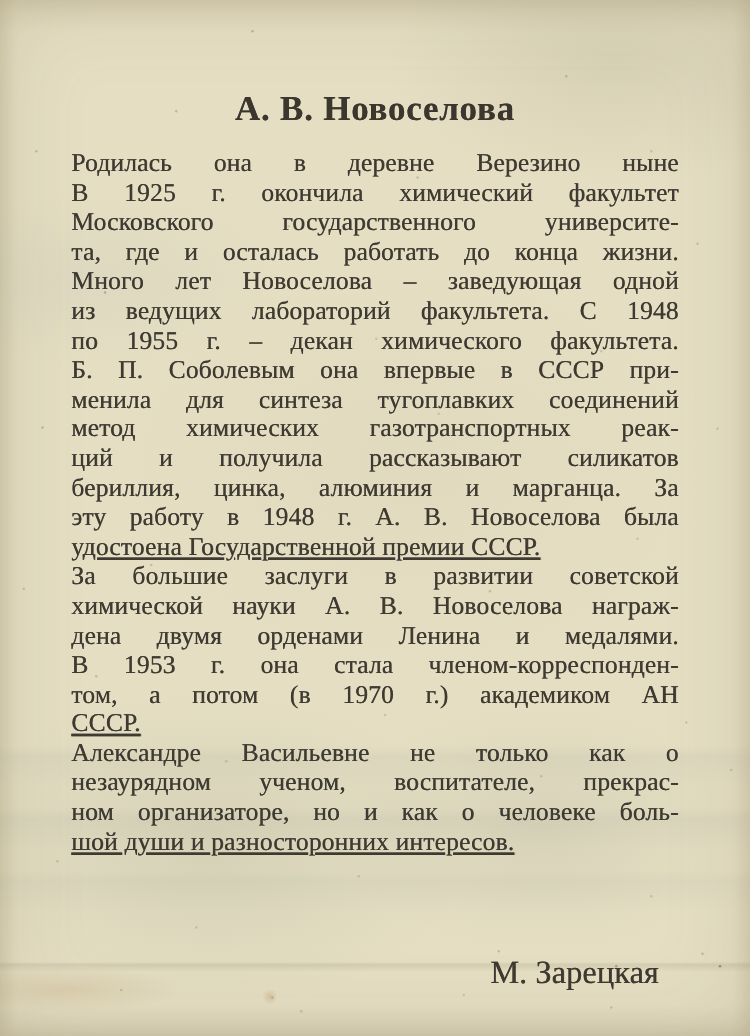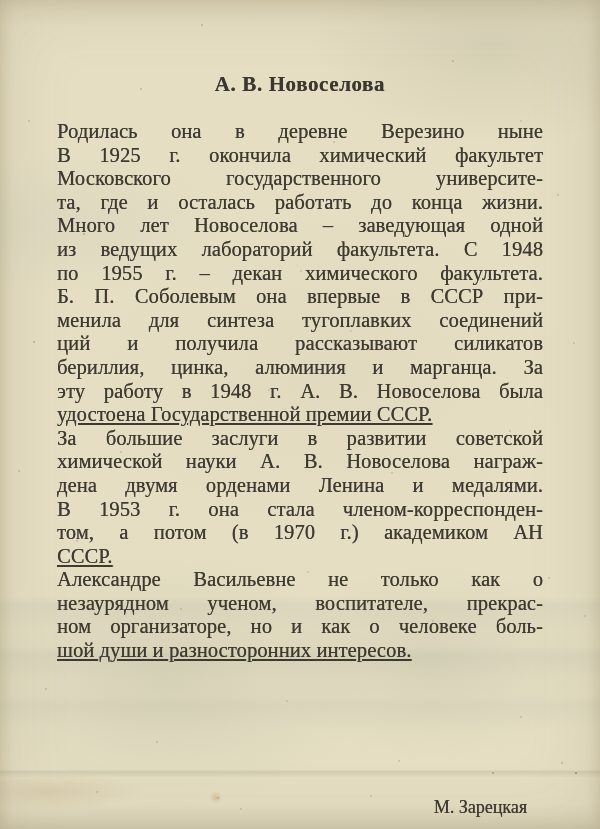--- a/index.html
+++ b/index.html
@@ -52,21 +52,21 @@
       575px 772px 0 0 rgba(70,62,45,0.45), 492px 772px 0 0 rgba(70,62,45,0.35),
       28px 120px 0 0 rgba(96,86,62,0.26), 573px 342px 0 0 rgba(96,86,62,0.22),
       18px 470px 0 0 rgba(96,86,62,0.24), 584px 615px 0 0 rgba(96,86,62,0.22),
       300px 270px 0 0 rgba(96,86,62,0.20), 350px 330px 0 0 rgba(96,86,62,0.18),
       480px 280px 0 0 rgba(96,86,62,0.20), 230px 180px 0 0 rgba(96,86,62,0.20),
       520px 120px 0 0 rgba(96,86,62,0.20), 217px 797px 0 0 rgba(165,130,85,0.45);
   }
   .title{
     position:absolute;left:0;top:72px;width:600px;
     text-align:center;
-    font-size:21px;font-weight:bold;
+    font-size:28px;font-weight:bold;
     color:#3b372f;
     letter-spacing:0.6px;
     text-shadow:0 0 0.5px rgba(59,55,47,0.85);
   }
   .bodytext{
     position:absolute;left:57px;top:120px;width:486px;
     color:#3e3a32;
     font-size:20.5px;
     text-shadow:0.25px 0 0.35px rgba(62,58,50,0.85);
   }
@@ -79,23 +79,23 @@
     white-space:normal;
     overflow:visible;
   }
   .line.end{
     text-align:center;
     -moz-text-align-last:left;
     text-align-last:left;
     text-decoration:underline;
   }
   .signature{
-    position:absolute;right:73px;top:796px;
+    position:absolute;right:73px;top:766px;
     color:#3e3a32;
-    font-size:18px;line-height:23.6px;
+    font-size:26px;line-height:23.6px;
     text-shadow:0.25px 0 0.35px rgba(62,58,50,0.85);
   }
 </style>
 </head>
 <body>
 
 <div class="paper">
   <div class="specks"></div>
 
   <div class="title">А. В. Новоселова</div>
@@ -103,20 +103,21 @@
   <div class="bodytext">
     <div class="line">Родилась она в деревне Верезино ныне</div>
     <div class="line">В 1925 г. окончила химический факультет</div>
     <div class="line">Московского государственного университе-</div>
     <div class="line">та, где и осталась работать до конца жизни.</div>
     <div class="line">Много лет Новоселова – заведующая одной</div>
     <div class="line">из ведущих лабораторий факультета. С 1948</div>
     <div class="line">по 1955 г. – декан химического факультета.</div>
     <div class="line">Б. П. Соболевым она впервые в СССР при-</div>
     <div class="line">менила для синтеза тугоплавких соединений</div>
+    <div class="line">метод химических газотранспортных реак-</div>
     <div class="line">ций и получила рассказывают силикатов</div>
     <div class="line">бериллия, цинка, алюминия и марганца. За</div>
     <div class="line">эту работу в 1948 г. А. В. Новоселова была</div>
     <div class="line end">удостоена Государственной премии СССР.</div>
     <div class="line">За большие заслуги в развитии советской</div>
     <div class="line">химической науки А. В. Новоселова награж-</div>
     <div class="line">дена двумя орденами Ленина и медалями.</div>
     <div class="line">В 1953 г. она стала членом-корреспонден-</div>
     <div class="line">том, а потом (в 1970 г.) академиком АН</div>
     <div class="line end">СССР.</div>

